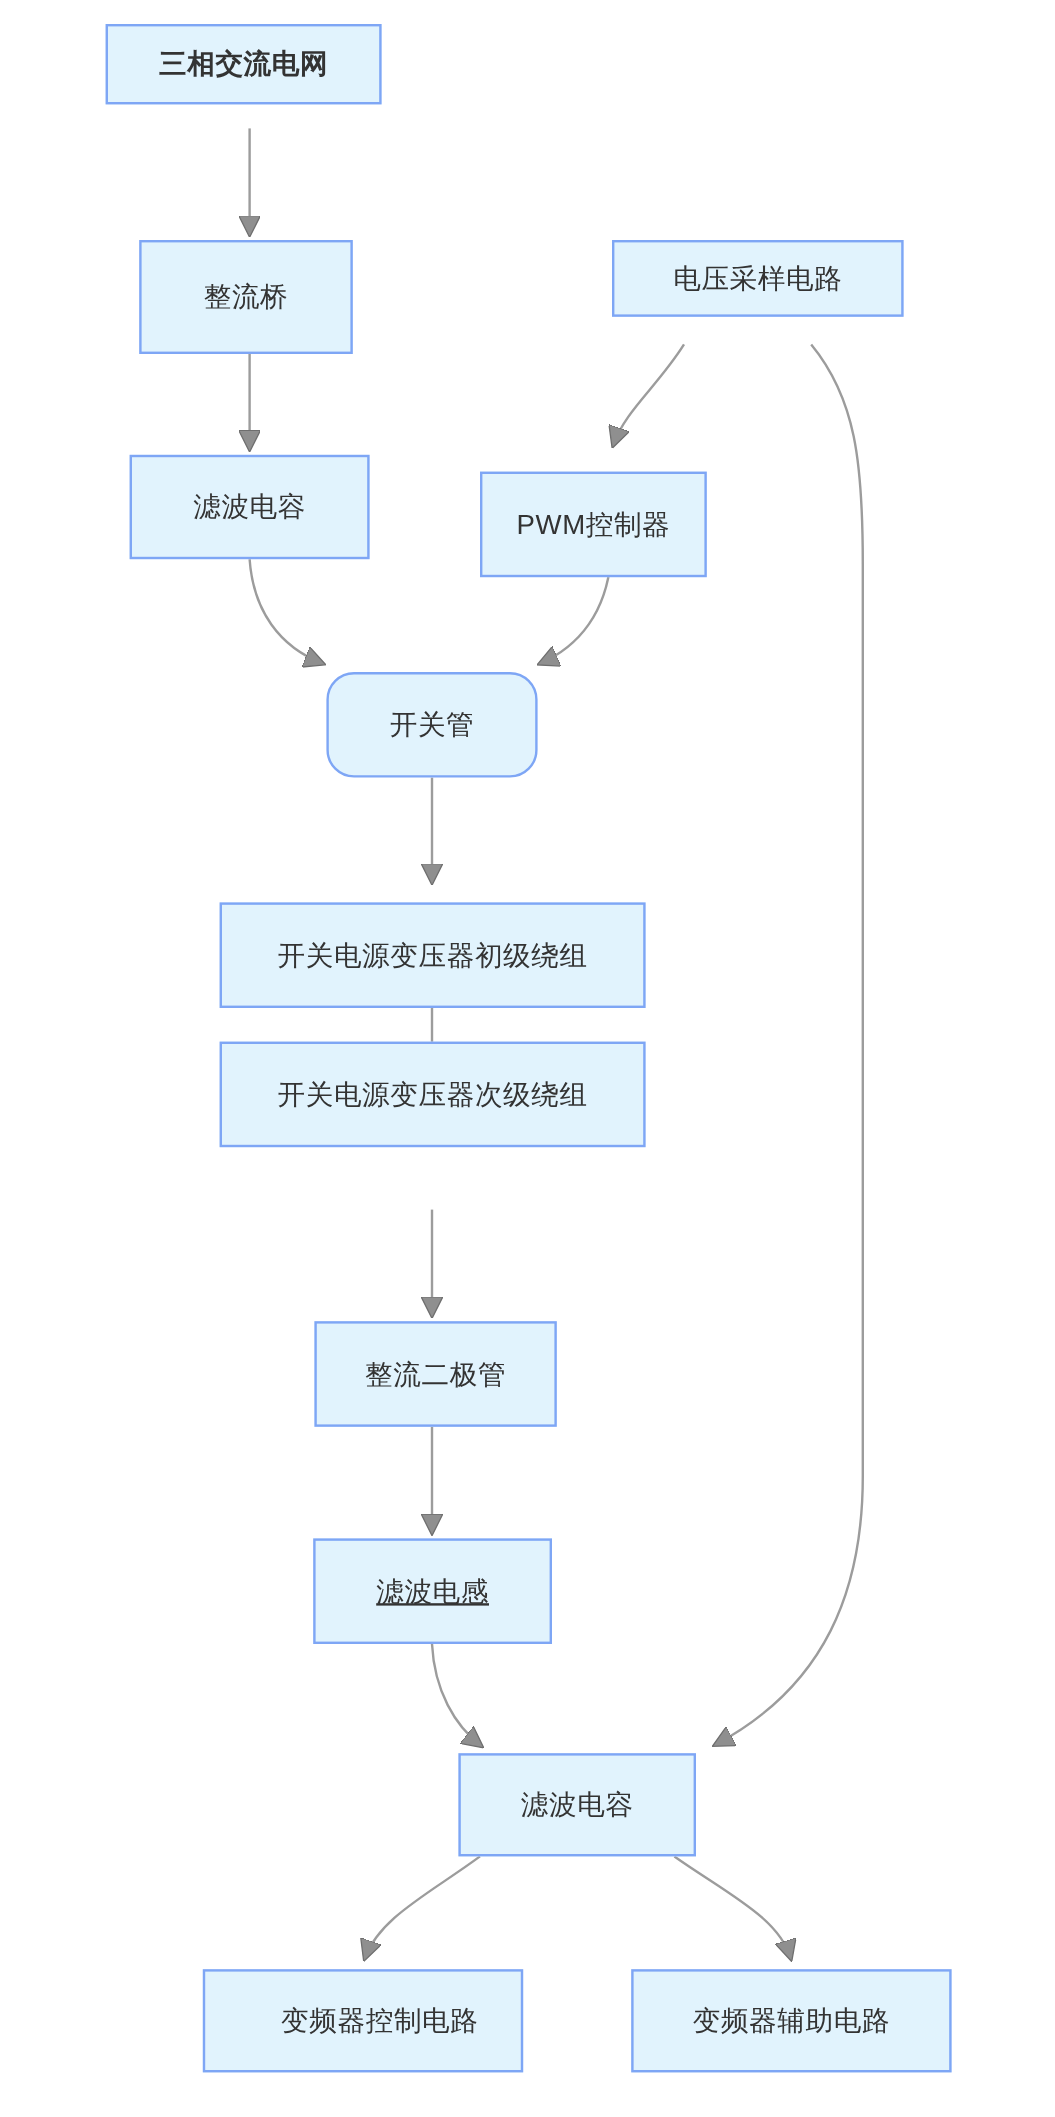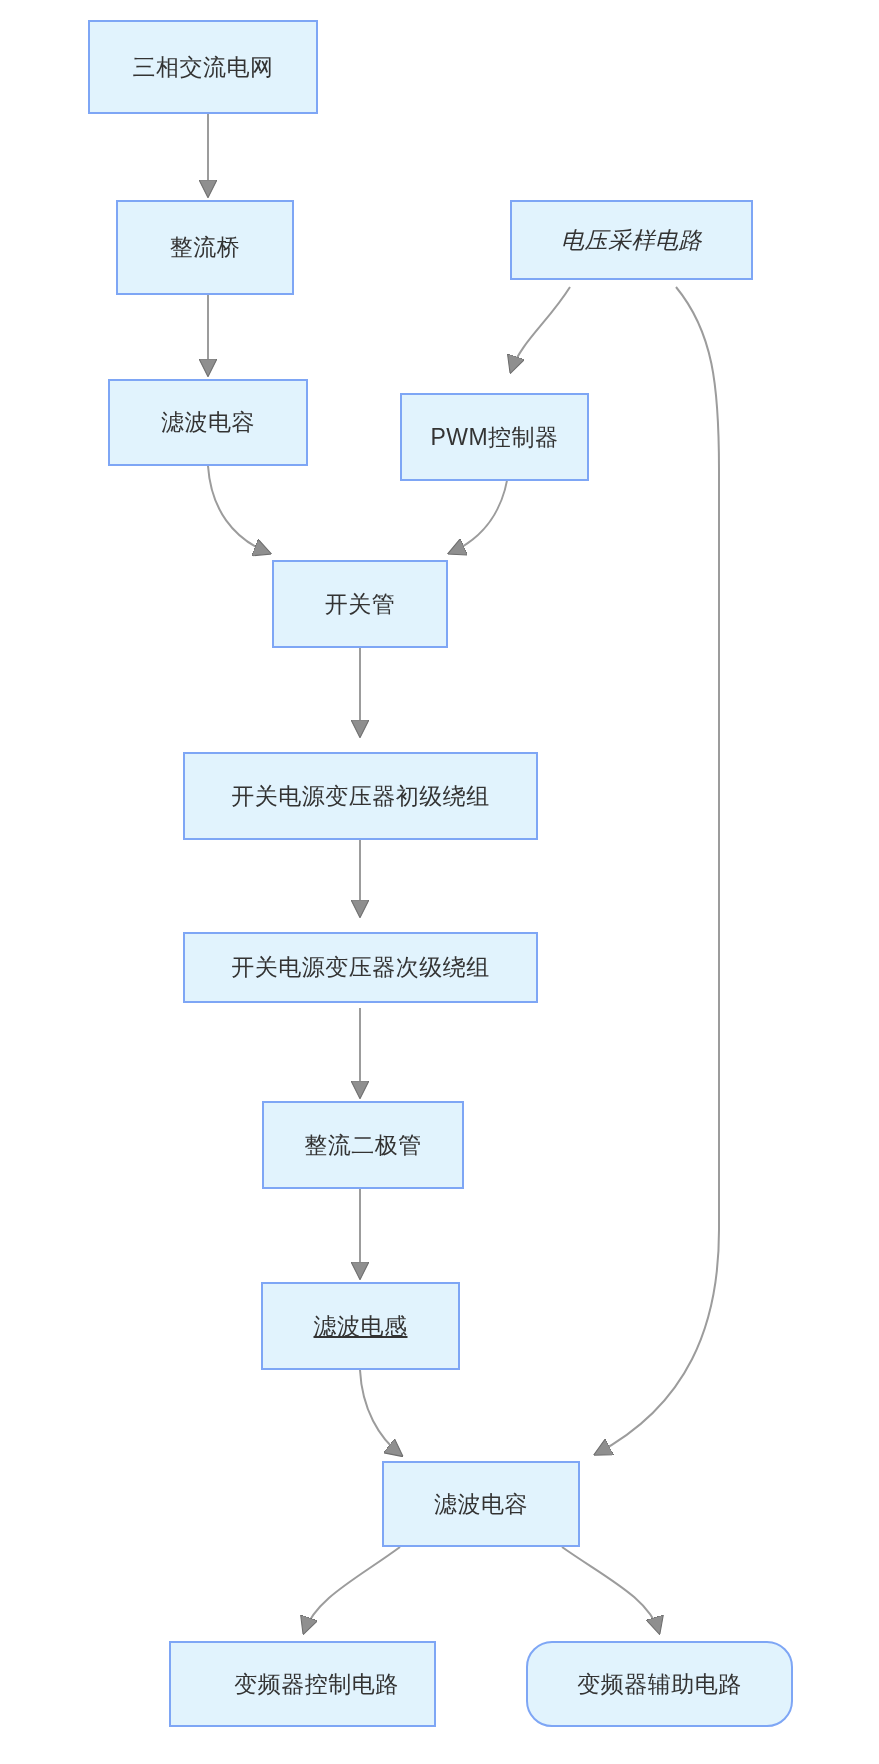--- a/index.html
+++ b/index.html
@@ -48,53 +48,53 @@
     <path class="edge" marker-end="url(#arrow)" d="M 509 467 C 505 509 484 538 450 553"></path>
     <path class="edge" marker-end="url(#arrow)" d="M 360 648 L 360 735"></path>
     <path class="edge" marker-end="url(#arrow)" d="M 360 828 L 360 915"></path>
     <path class="edge" marker-end="url(#arrow)" d="M 360 1008 L 360 1096"></path>
     <path class="edge" marker-end="url(#arrow)" d="M 360 1189 L 360 1277"></path>
     <path class="edge" marker-end="url(#arrow)" d="M 360 1370 C 362 1409 379 1438 401 1455"></path>
     <path class="edge" marker-end="url(#arrow)" d="M 400 1547 C 358 1578 316 1598 304 1632"></path>
     <path class="edge" marker-end="url(#arrow)" d="M 562 1547 C 606 1578 649 1598 659 1632"></path>
   </svg>
 
-  <div class="node" style="left:88px;  top:20px;   width:230px; height:94px;">
+  <div class="node" style="left:88px;  top:20px;   width:230px; height:67px;font-weight:bold;">
       <span>三相交流电网</span>
     </div>
   <div class="node" style="left:116px; top:200px;  width:178px; height:95px;">
       <span>整流桥</span>
     </div>
-  <div class="node" style="left:510px; top:200px;  width:243px; height:80px;font-style:italic;">
+  <div class="node" style="left:510px; top:200px;  width:243px; height:64px;">
       <span>电压采样电路</span>
     </div>
   <div class="node" style="left:108px; top:379px;  width:200px; height:87px;">
       <span>滤波电容</span>
     </div>
   <div class="node" style="left:400px; top:393px;  width:189px; height:88px;">
       <span>PWM控制器</span>
     </div>
-  <div class="node" style="left:272px; top:560px;  width:176px; height:88px;">
+  <div class="node" style="left:272px; top:560px;  width:176px; height:88px;border-radius:23px;">
       <span>开关管</span>
     </div>
   <div class="node" style="left:183px; top:752px;  width:355px; height:88px;">
       <span>开关电源变压器初级绕组</span>
     </div>
-  <div class="node" style="left:183px; top:932px;  width:355px; height:71px;">
+  <div class="node" style="left:183px; top:868px;  width:355px; height:88px;">
       <span>开关电源变压器次级绕组</span>
     </div>
   <div class="node" style="left:262px; top:1101px; width:202px; height:88px;">
       <span>整流二极管</span>
     </div>
   <div class="node" style="left:261px; top:1282px; width:199px; height:88px;text-decoration:underline;">
       <span>滤波电感</span>
     </div>
   <div class="node" style="left:382px; top:1461px; width:198px; height:86px;">
       <span>滤波电容</span>
     </div>
   <div class="node" style="left:169px; top:1641px; width:267px; height:86px;padding-left:28px;">
       <span>变频器控制电路</span>
     </div>
-  <div class="node" style="left:526px; top:1641px; width:267px; height:86px;border-radius:26px;">
+  <div class="node" style="left:526px; top:1641px; width:267px; height:86px;">
       <span>变频器辅助电路</span>
     </div>
 
 </div>
 
 </body></html>

